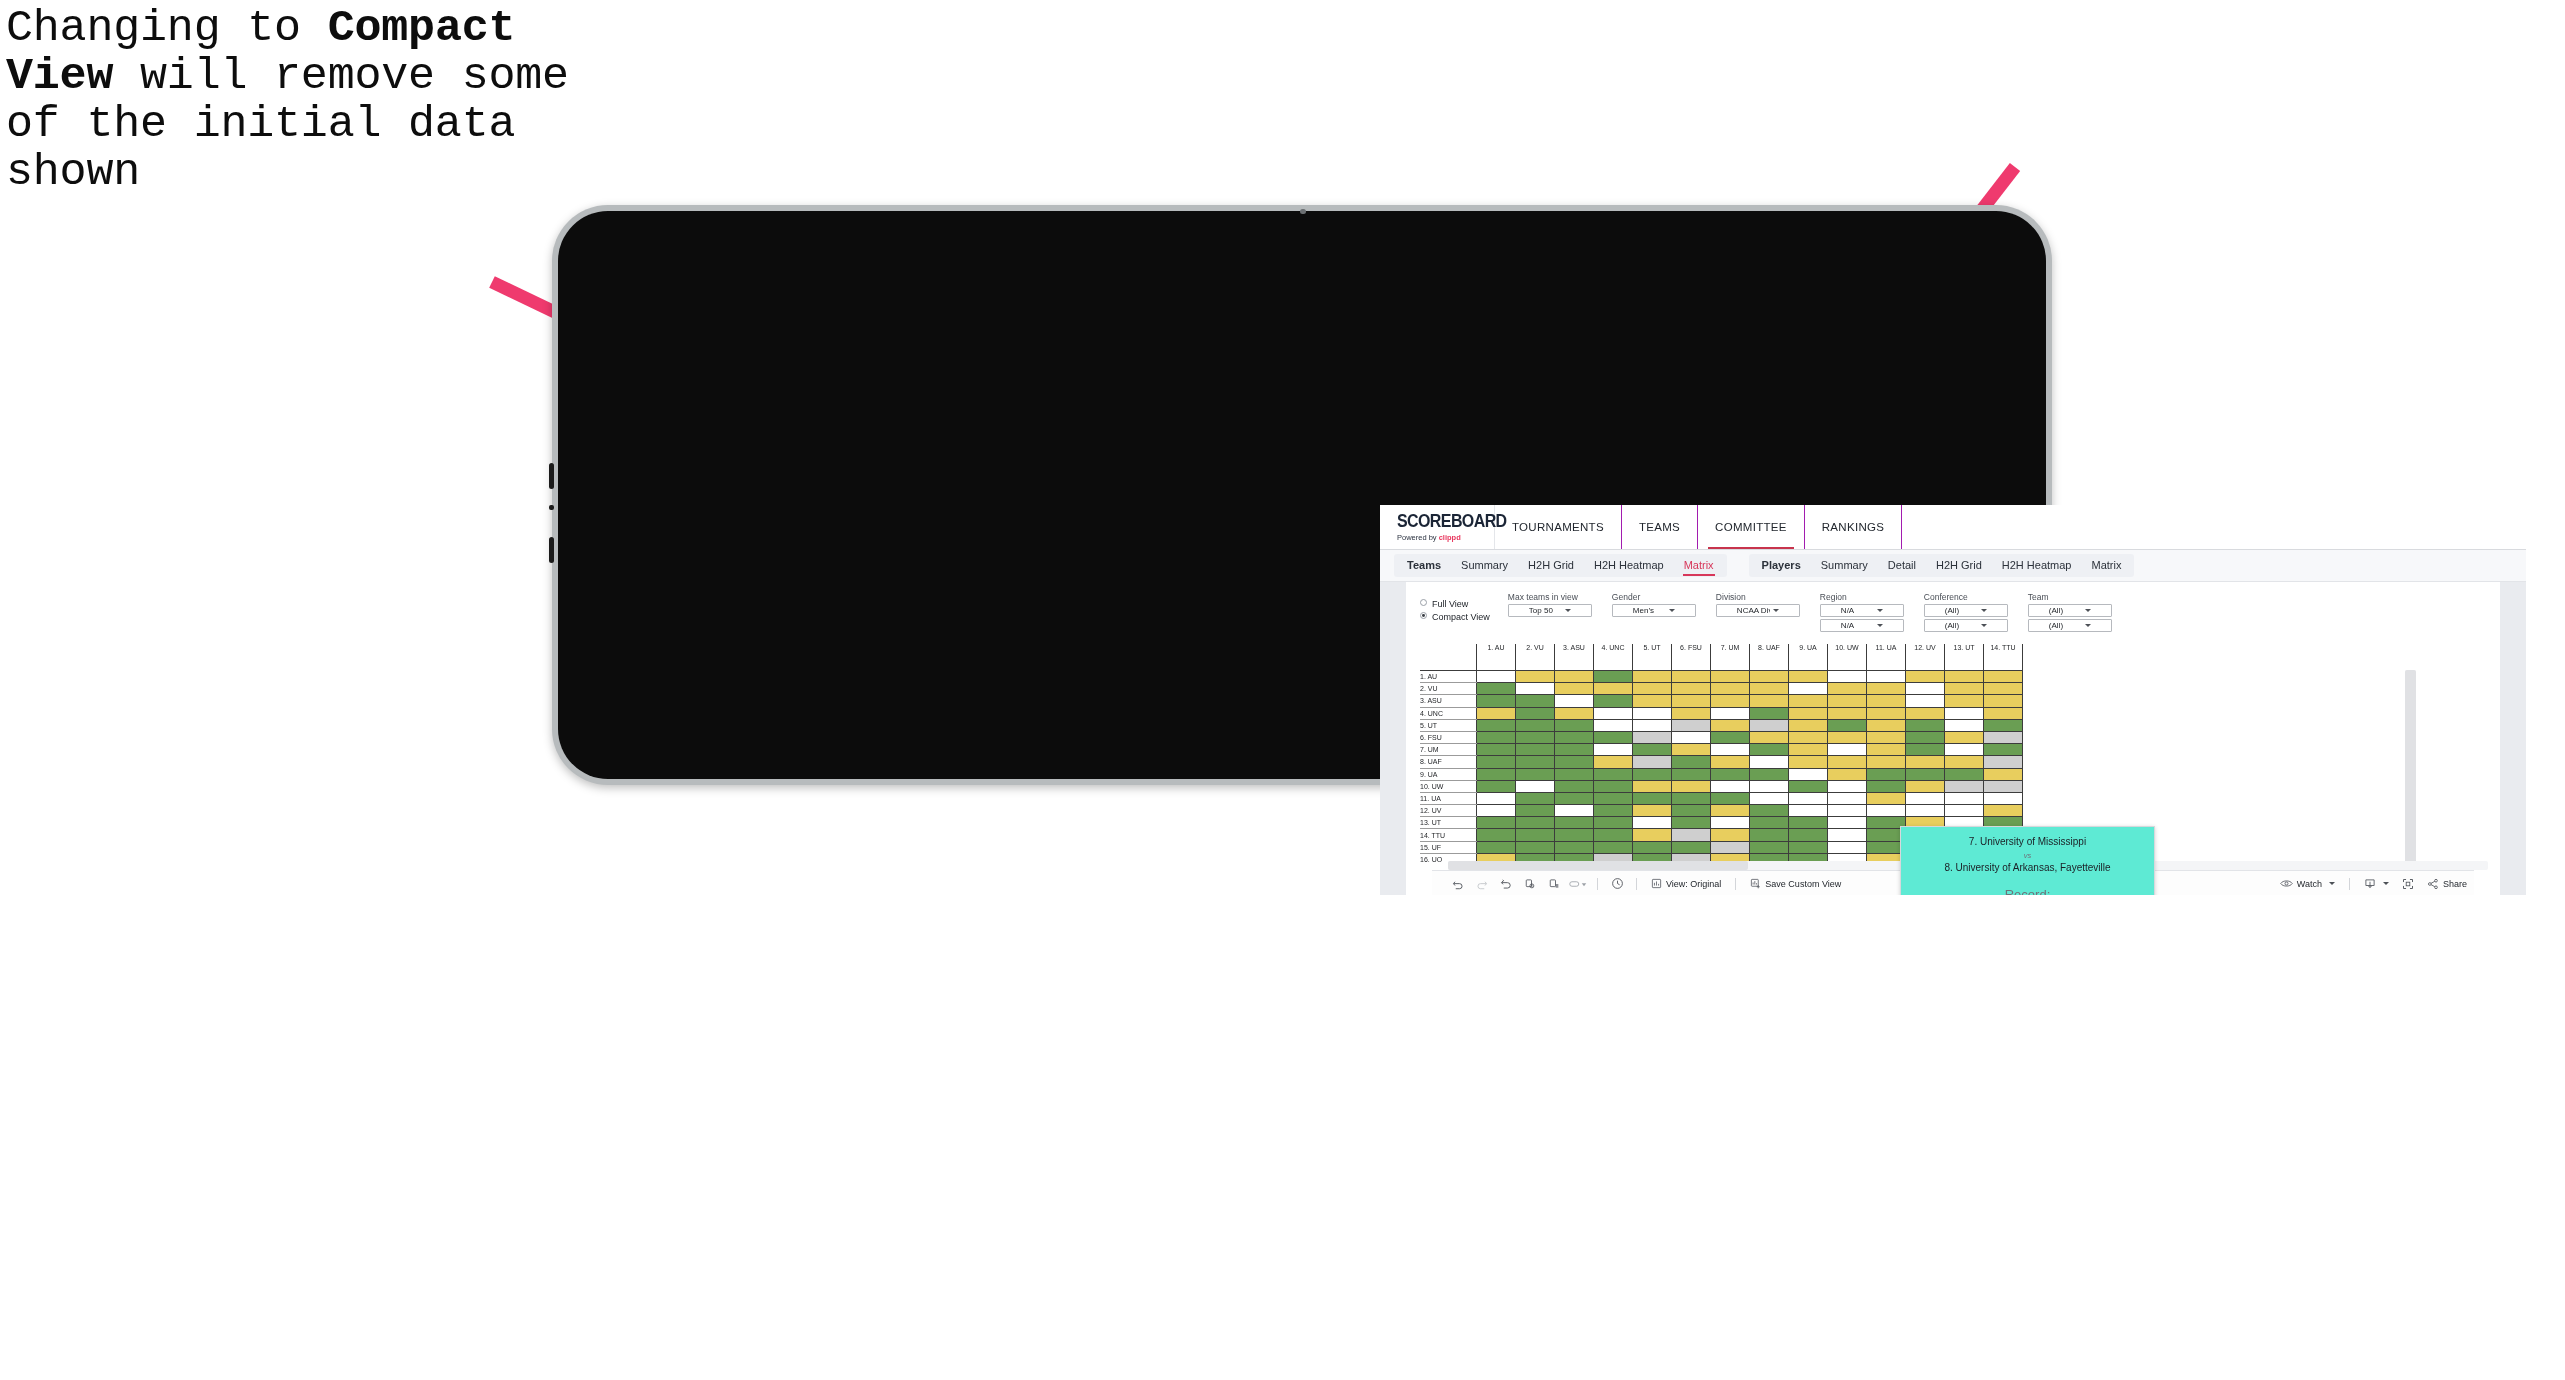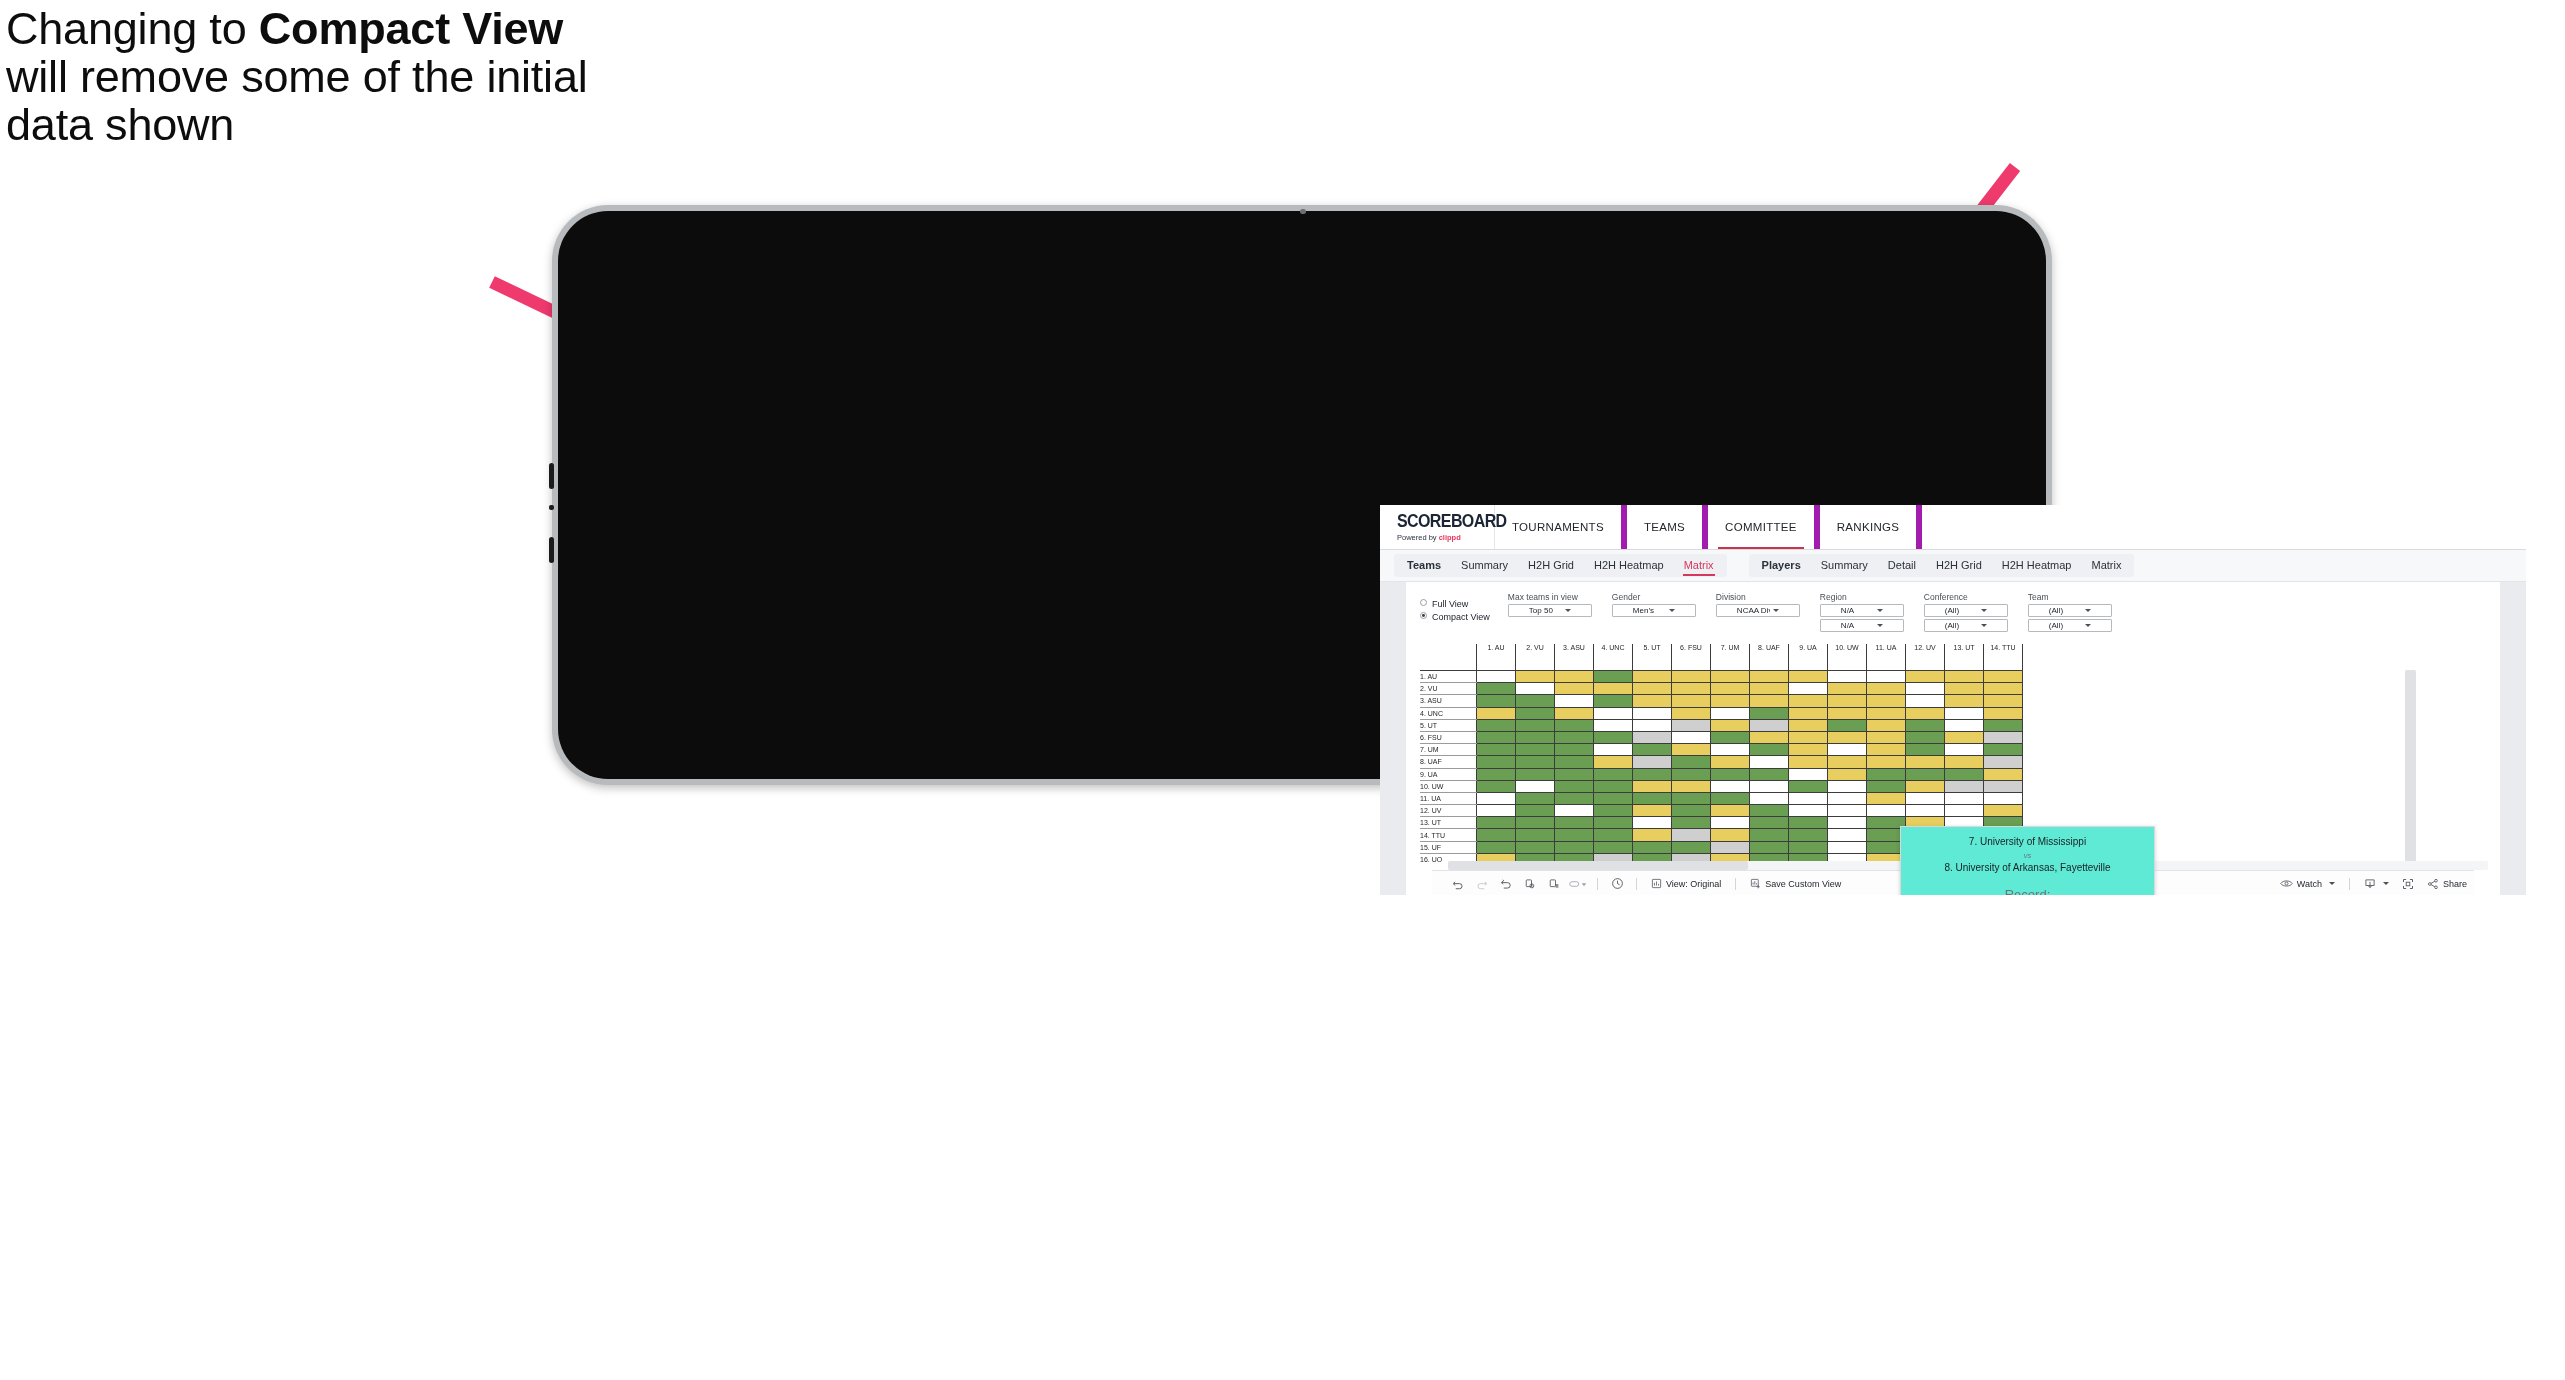--- a/index.html
+++ b/index.html
@@ -6,21 +6,21 @@
   body{
     width:2565px;height:1380px;background:#ffffff;overflow:hidden;
     font-family:"Liberation Sans", sans-serif;
     -webkit-font-smoothing:antialiased;
   }
   .stage{position:relative;width:2565px;height:1380px;}
 
   
   .caption{position:absolute;color:#0d0d0d;font-size:45px;line-height:1.07;letter-spacing:-0.2px;}
   .caption b{font-weight:bold;}
-  #cap-left{left:6px;top:5px;width:600px;}
+  #cap-left{left:6px;top:5px;width:600px;font-family:Liberation Mono, monospace;}
   #cap-right{left:2060px;top:6px;width:500px;}
 
   
   .arrow{position:absolute;pointer-events:none;}
 
   
   .tablet{
     position:absolute;left:552px;top:205px;width:1500px;height:580px;
   }
   .tablet-outer{
@@ -47,21 +47,21 @@
   }
   .brand{width:115px;display:flex;flex-direction:column;justify-content:center;
     padding-left:17px;border-right:1px solid #e4e6ea;box-sizing:border-box;}
   .brand-name{font-size:16px;font-weight:bold;letter-spacing:-0.6px;color:#1b2536;
     font-family:"Liberation Sans", sans-serif;transform:scaleY(1.12);transform-origin:left center;}
   .brand-sub{font-size:7.5px;color:#2b3240;margin-top:3px;}
   .brand-sub em{font-style:normal;color:#e8365d;font-weight:bold;}
   .navtabs{display:flex;align-items:stretch;}
   .navtab{
     display:flex;align-items:center;padding:7px 17px;font-size:11.5px;color:#22272e;
-    letter-spacing:.3px;border-right:6px solid #a21caf;position:relative;cursor:pointer;
+    letter-spacing:.3px;border-right:1px solid #a21caf;position:relative;cursor:pointer;
   }
   .navtab.active::after{
     content:"";position:absolute;left:10px;right:10px;bottom:0;height:2.5px;background:#c8344d;
   }
   .subbar{
     height:32px;background:#f7f8fa;border-bottom:1px solid #e2e4e8;
     display:flex;align-items:center;padding-left:14px;box-sizing:border-box;
   }
   .subgroup{display:flex;align-items:center;gap:0;height:23px;background:#eef0f4;
     border-radius:3px;padding:0 3px;}

